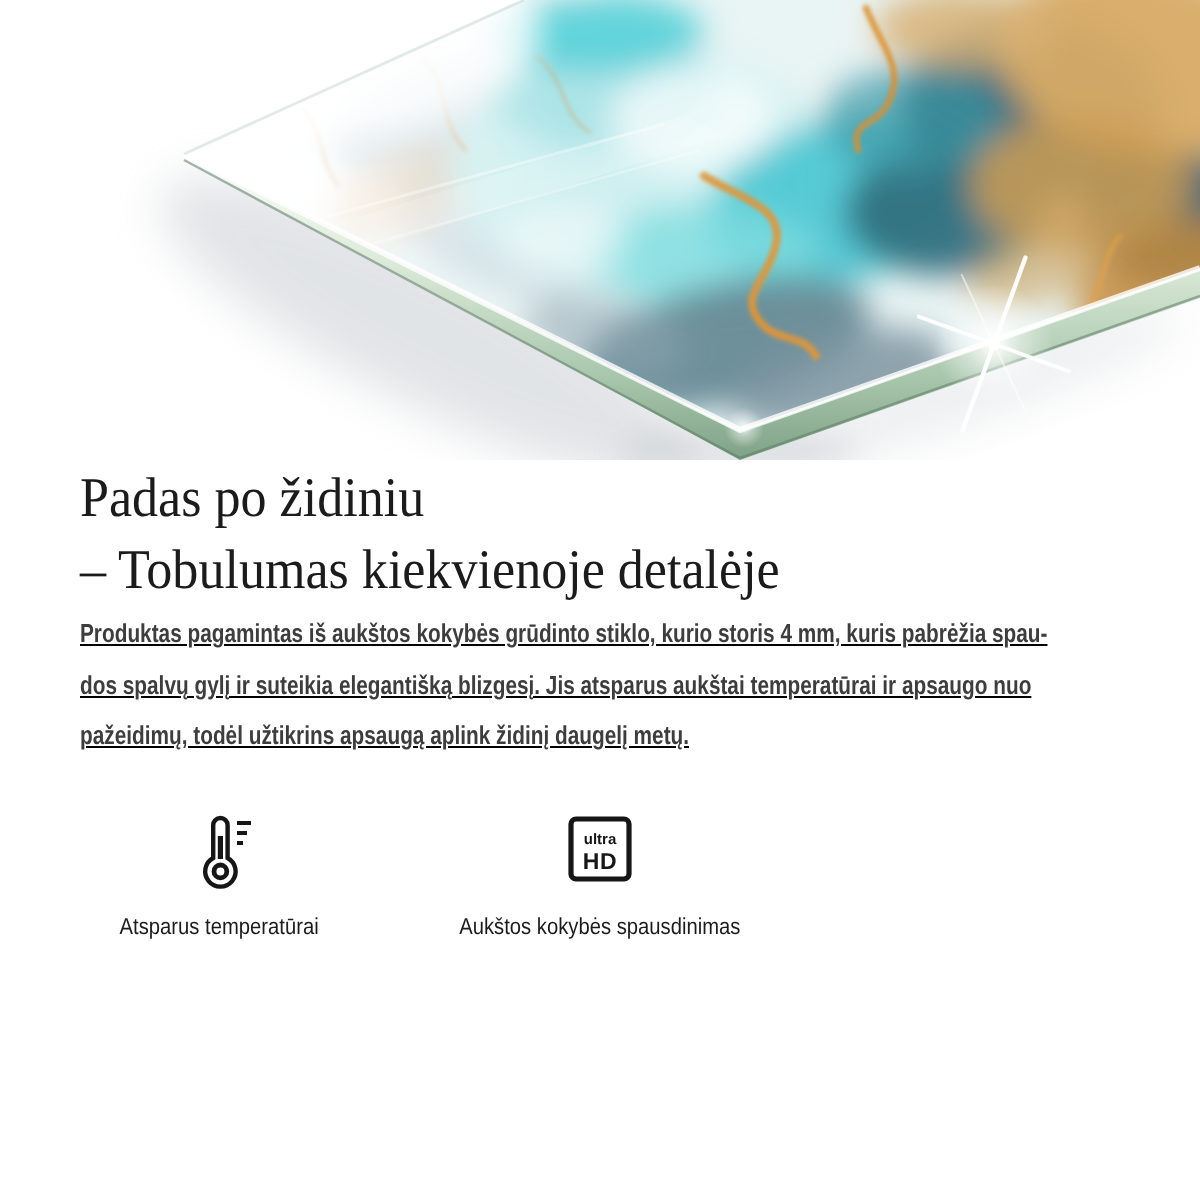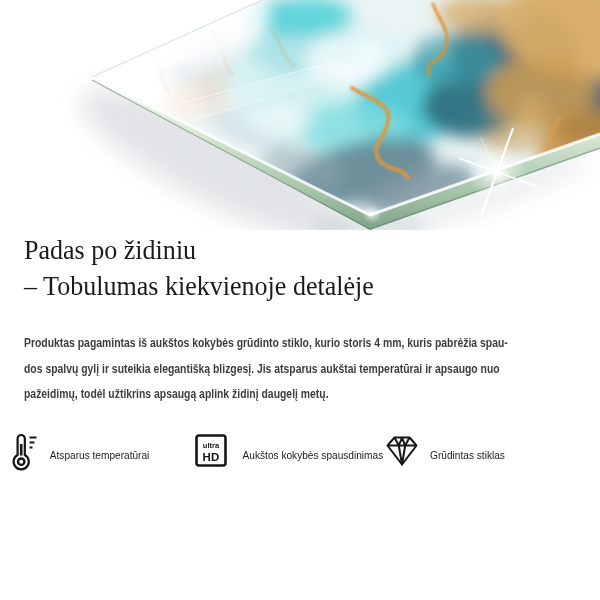--- a/index.html
+++ b/index.html
@@ -1,29 +1,29 @@
 <!DOCTYPE html>
 <html><head>
 <meta charset="utf-8">
 <style>
   html,body{margin:0;padding:0;}
   body{width:600px;height:600px;background:#ffffff;overflow:hidden;
        font-family:"Liberation Sans",sans-serif;}
   .hero{position:relative;width:600px;height:230px;background:#ffffff;}
   .hero svg{display:block;}
-  .content{padding-left:24px;}
+  .content{padding-left:40px;}
   h1{margin:2px 0 0 0;font-family:"Liberation Serif",serif;font-weight:400;
      color:#1b1b1b;font-size:28px;line-height:36px;}
   .h-line{display:block;white-space:nowrap;transform:scaleX(.93);transform-origin:left center;}
-  .para{margin-top:26px;}
+  .para{margin-top:0;text-decoration:underline;}
   .p-line{font-size:13px;font-weight:700;color:#3d3d3d;line-height:25.5px;
           white-space:nowrap;transform:scaleX(.80);transform-origin:left center;}
   .grid{margin:20px 0 0 -25px;width:570px;display:grid;
         grid-template-columns:repeat(3,190px);row-gap:10px;}
-  .cell{display:flex;flex-direction:row;align-items:center;}
+  .cell{display:flex;flex-direction:column;align-items:center;}
   .ic{height:46px;display:flex;align-items:flex-end;justify-content:center;}
   .lbl{margin-top:11px;font-size:11.5px;color:#1c1c1c;white-space:nowrap;
        transform:scaleX(.88);transform-origin:center;}
   .badge-top{font-family:"Liberation Sans",sans-serif;font-weight:700;font-size:7.5px;}
   .badge-bottom{font-family:"Liberation Sans",sans-serif;font-weight:800;font-size:11.5px;letter-spacing:.3px;}
 </style>
 </head>
 <body>
 
 <div class="page">
@@ -164,29 +164,18 @@
           <svg width="44" height="44" viewBox="0 0 44 44">
             <rect x="7.5" y="6.5" width="29" height="30" rx="2.5" fill="none" stroke="#161616" stroke-width="2.6"></rect>
             <text class="badge-top" x="22" y="19" text-anchor="middle" fill="#161616">ultra</text>
             <text class="badge-bottom" x="22" y="31.5" text-anchor="middle" fill="#161616">HD</text>
           </svg>
         </div>
         <div class="lbl">Aukštos kokybės spausdinimas</div>
       </div>
 
 
-      <div class="cell">
-        <div class="ic">
-          <svg width="46" height="44" viewBox="0 0 44 44" fill="none" stroke="#161616" stroke-width="2" stroke-linejoin="round">
-            <path d="M7.5,16.5 L14.5,8.5 L29.5,8.5 L36.5,16.5 L22,35.5 Z"></path>
-            <path d="M7.5,16.5 L36.5,16.5"></path>
-            <path d="M14.5,8.5 L18.8,16.5 L22,8.8 L25.2,16.5 L29.5,8.5"></path>
-            <path d="M18.8,16.5 L22,35.5 L25.2,16.5"></path>
-          </svg>
-        </div>
-        <div class="lbl">Grūdintas stiklas</div>
-      </div>
 
 
 
     </div>
   </div>
 </div>
 
 </body></html>

